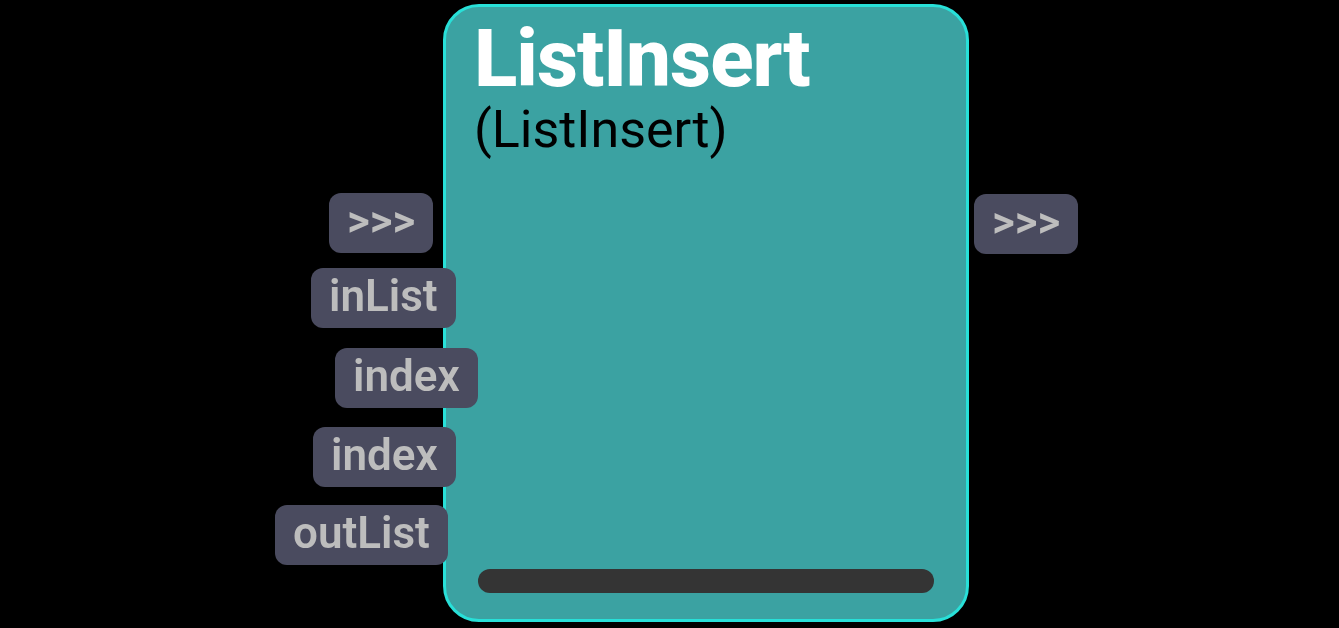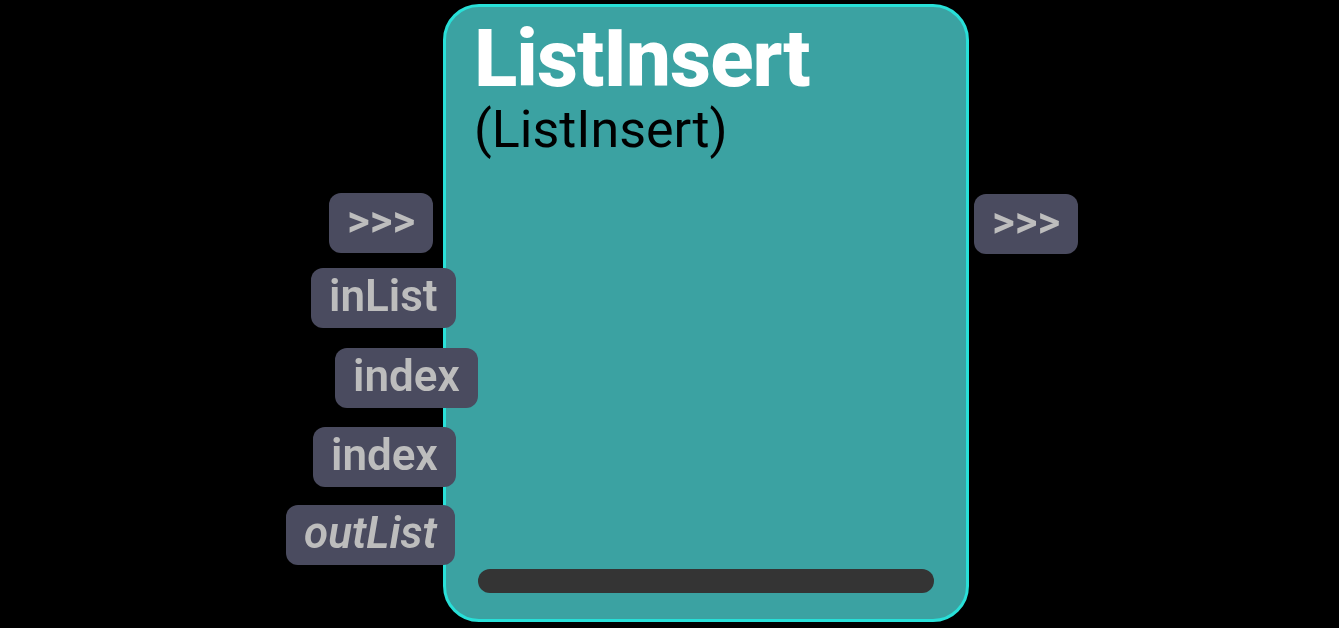--- a/index.html
+++ b/index.html
@@ -64,21 +64,21 @@
     white-space: nowrap;
   }
 
   
   .input-port { text-align: right; }
 
   .p-exec-in  { left: 329px; top: 193px; }
   .p-inlist   { left: 311px; top: 268px; text-align: right; }
   .p-item     { left: 335px; top: 348px; }
   .p-index    { left: 313px; top: 427px; text-align: center; }
-  .p-outlist  { left: 286px; top: 505px; font-style: italic; }
+  .p-outlist  { left: 275px; top: 505px; }
 
   .p-exec-out { left: 974px; top: 194px; }
 
 </style>
 </head>
 <body>
 
 <div class="node">
   <div class="node-title">ListInsert</div>
   <div class="node-subtitle">(ListInsert)</div>

